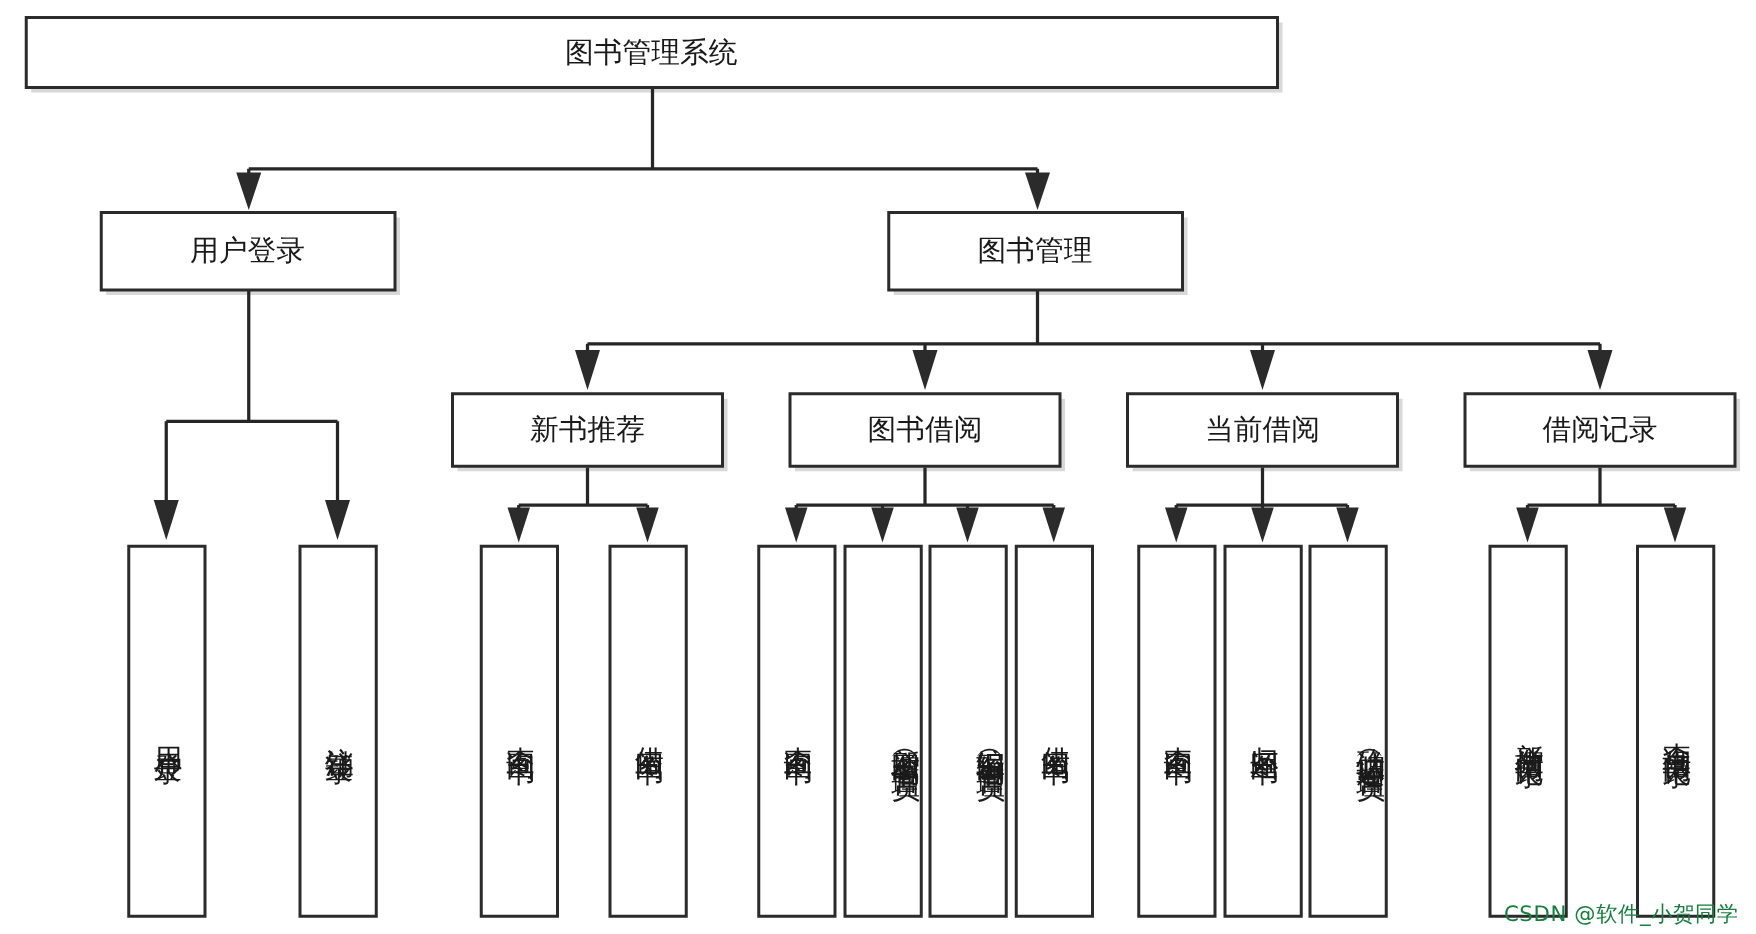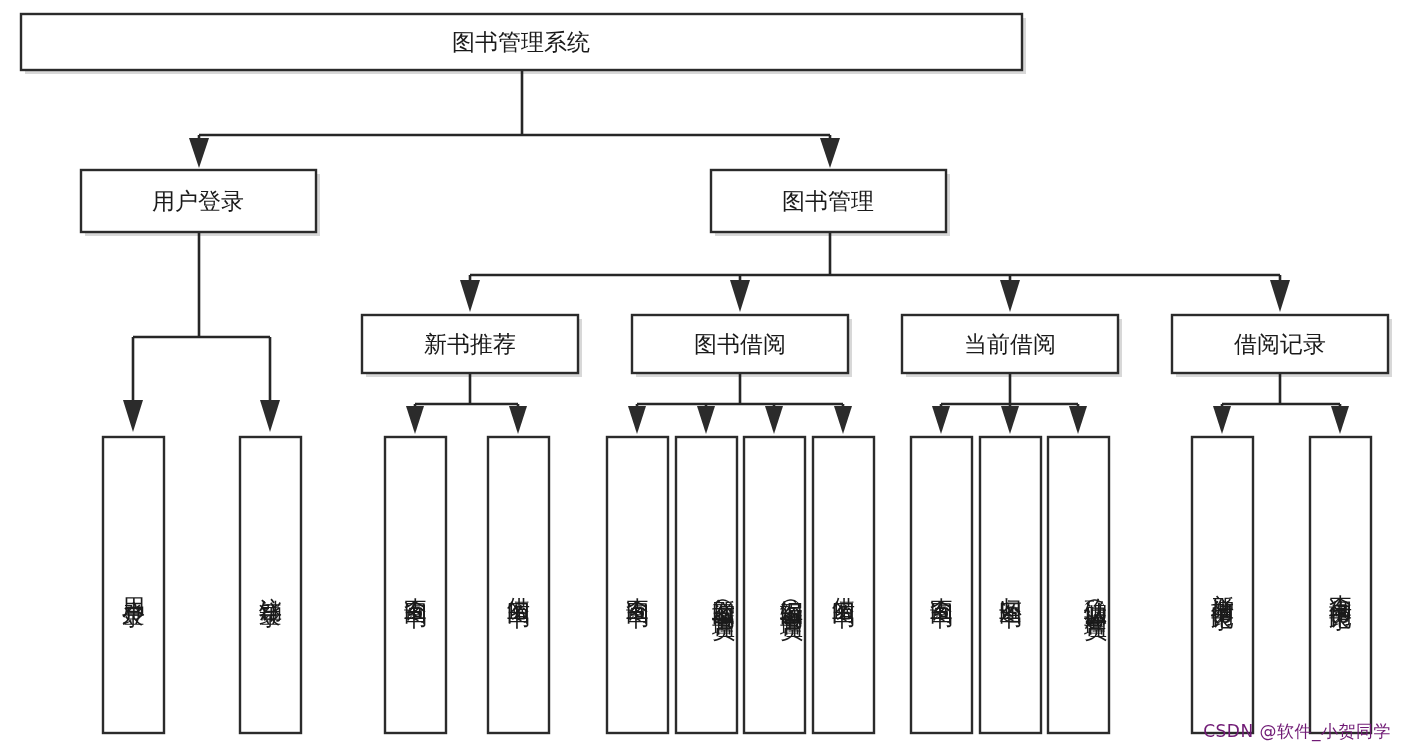--- a/index.html
+++ b/index.html
@@ -67,21 +67,21 @@
     white-space: nowrap;
     pointer-events: none;
     user-select: none;
   }
   .watermark {
     position: absolute;
     right: 14px;
     bottom: 4px;
     font-family: "DejaVu Sans", "Liberation Sans", sans-serif;
     font-size: 17px;
-    color: #701a75;
+    color: #15803d;
     letter-spacing: 0.5px;
     white-space: nowrap;
   }
 </style>
 </head>
 <body>
 
 <div id="diagram-root">
 
   <svg class="diagram-canvas" viewBox="0 0 1405 747" xmlns="http://www.w3.org/2000/svg">

